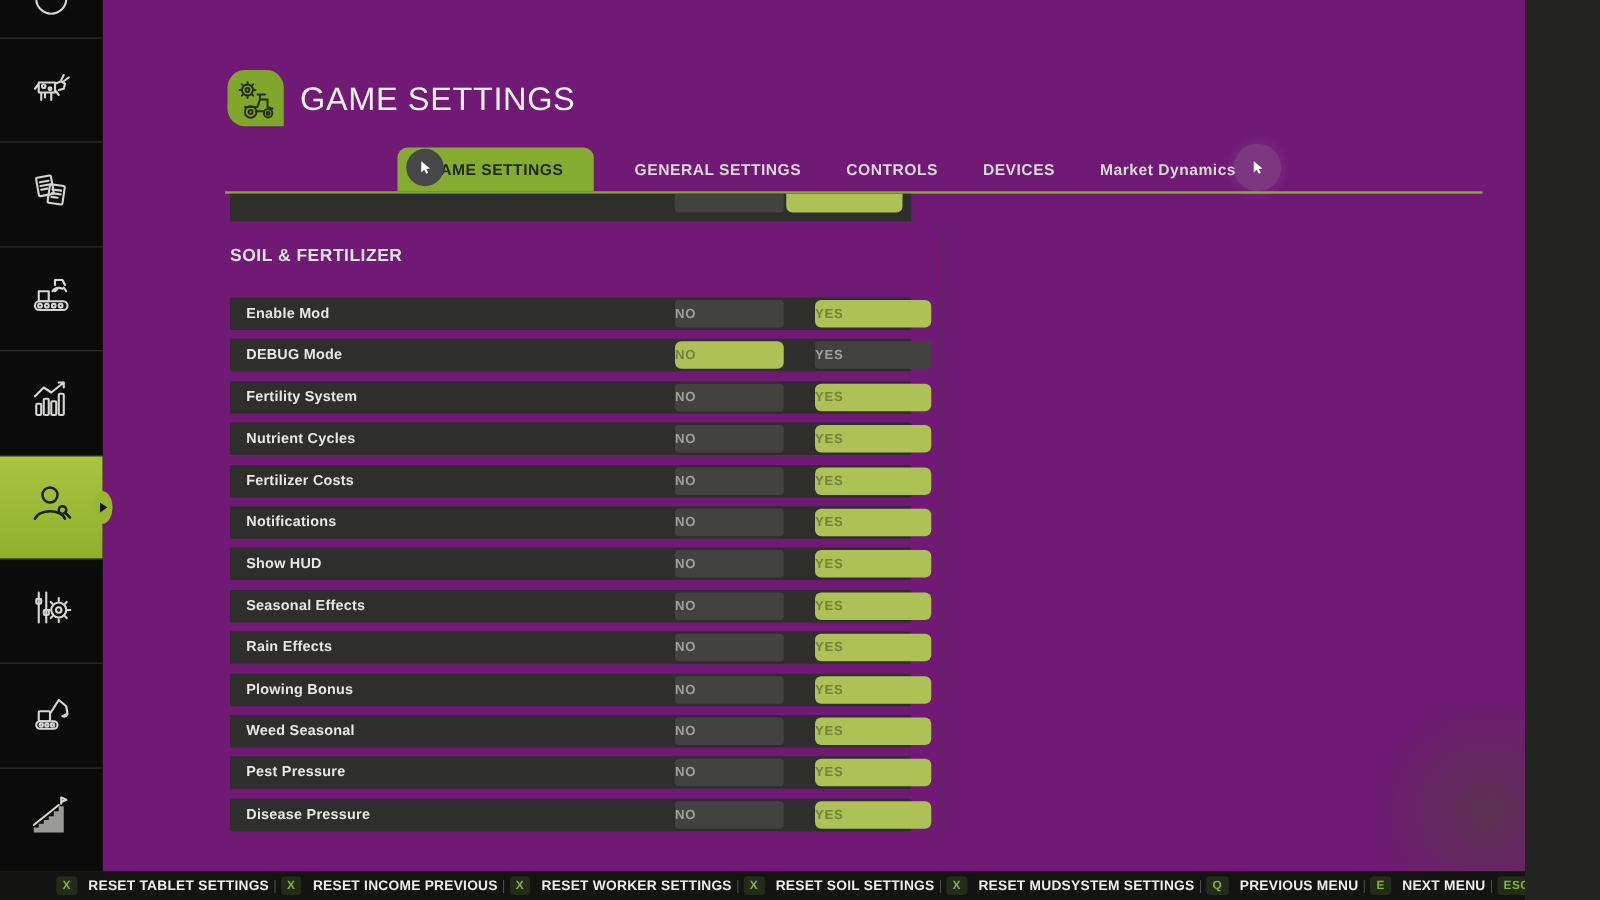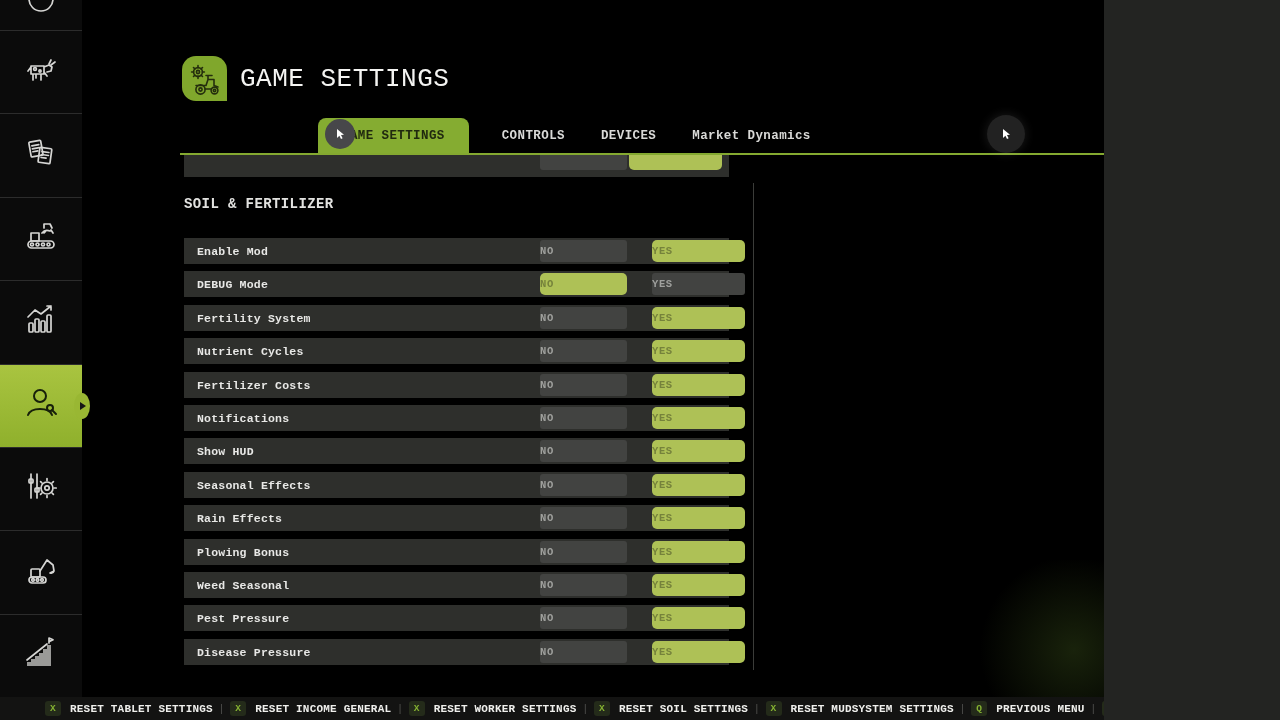--- a/index.html
+++ b/index.html
@@ -1,18 +1,18 @@
 <!DOCTYPE html>
 <html><head>
 <meta charset="utf-8">
 <style>
   * { margin:0; padding:0; box-sizing:border-box; }
   html,body { width:1280px; height:720px; overflow:hidden; background:#232422;
     font-family:"Liberation Sans", sans-serif; }
-  #stage { position:relative; width:1104px; height:720px; background:#000000; overflow:hidden;font-family:Liberation Mono, monospace; }
+  #stage { position:relative; width:1220px; height:720px; background:#701a75; overflow:hidden; }
 
   
   #sidebar { position:absolute; left:0; top:0; width:82px; height:697px;
     background:#0d0d0d; display:flex; flex-direction:column; }
   .side-tile { flex:1; display:flex; align-items:center; justify-content:center;
     background:#0b0b0b; border-top:1px solid #2c2c2c; position:relative; }
   .side-tile:first-child { flex:none; height:30px; border-top:none; overflow:hidden; }
   .side-tile svg { stroke:#d6d6d4; fill:none; stroke-width:1.7; stroke-linecap:round; stroke-linejoin:round; }
   .side-tile.active { background:linear-gradient(180deg,#a9c440,#8fb02c); }
   .side-tile.active svg { stroke:#17200a; stroke-width:2; }
@@ -188,20 +188,21 @@
         <circle cx="13.5" cy="28.5" r="1.6"></circle>
       <circle cx="27.5" cy="29.5" r="3.4"></circle>
         <circle cx="27.5" cy="29.5" r="1.2"></circle>
       <path d="M18 28h6 M9 24.5 h10 l2 -6 h6 v6 l4 1.5 M21 18.5 v-4 M25 14.5 h-6"></path>
     </svg>
   </div>
   <h1 id="page-title">GAME SETTINGS</h1>
 
   <div id="tabbar">
       <div class="tab active">GAME SETTINGS</div>
+      <div class="tab">GENERAL SETTINGS</div>
       <div class="tab">CONTROLS</div>
       <div class="tab">DEVICES</div>
       <div class="tab">Market Dynamics</div>
     </div>
   <div id="tab-underline"></div>
 
   <div id="cursor-1" class="cursor-circle">
     <svg width="11" height="12" viewBox="0 0 11 12">
         <path d="M2 1 L2 10 L4.4 7.8 L6 11 L7.6 10.2 L6 7.1 L9 6.7 Z"></path>
       </svg>
@@ -298,21 +299,21 @@
   <div id="battery"></div>
 
   <div id="bottombar">
       <div class="bb-item">
     <span class="bb-key">X</span>
     <span class="bb-lbl">RESET TABLET SETTINGS</span>
   </div>
       <span class="bb-sep">|</span>
       <div class="bb-item">
     <span class="bb-key">X</span>
-    <span class="bb-lbl">RESET INCOME GENERAL</span>
+    <span class="bb-lbl">RESET INCOME PREVIOUS</span>
   </div>
       <span class="bb-sep">|</span>
       <div class="bb-item">
     <span class="bb-key">X</span>
     <span class="bb-lbl">RESET WORKER SETTINGS</span>
   </div>
       <span class="bb-sep">|</span>
       <div class="bb-item">
     <span class="bb-key">X</span>
     <span class="bb-lbl">RESET SOIL SETTINGS</span>

